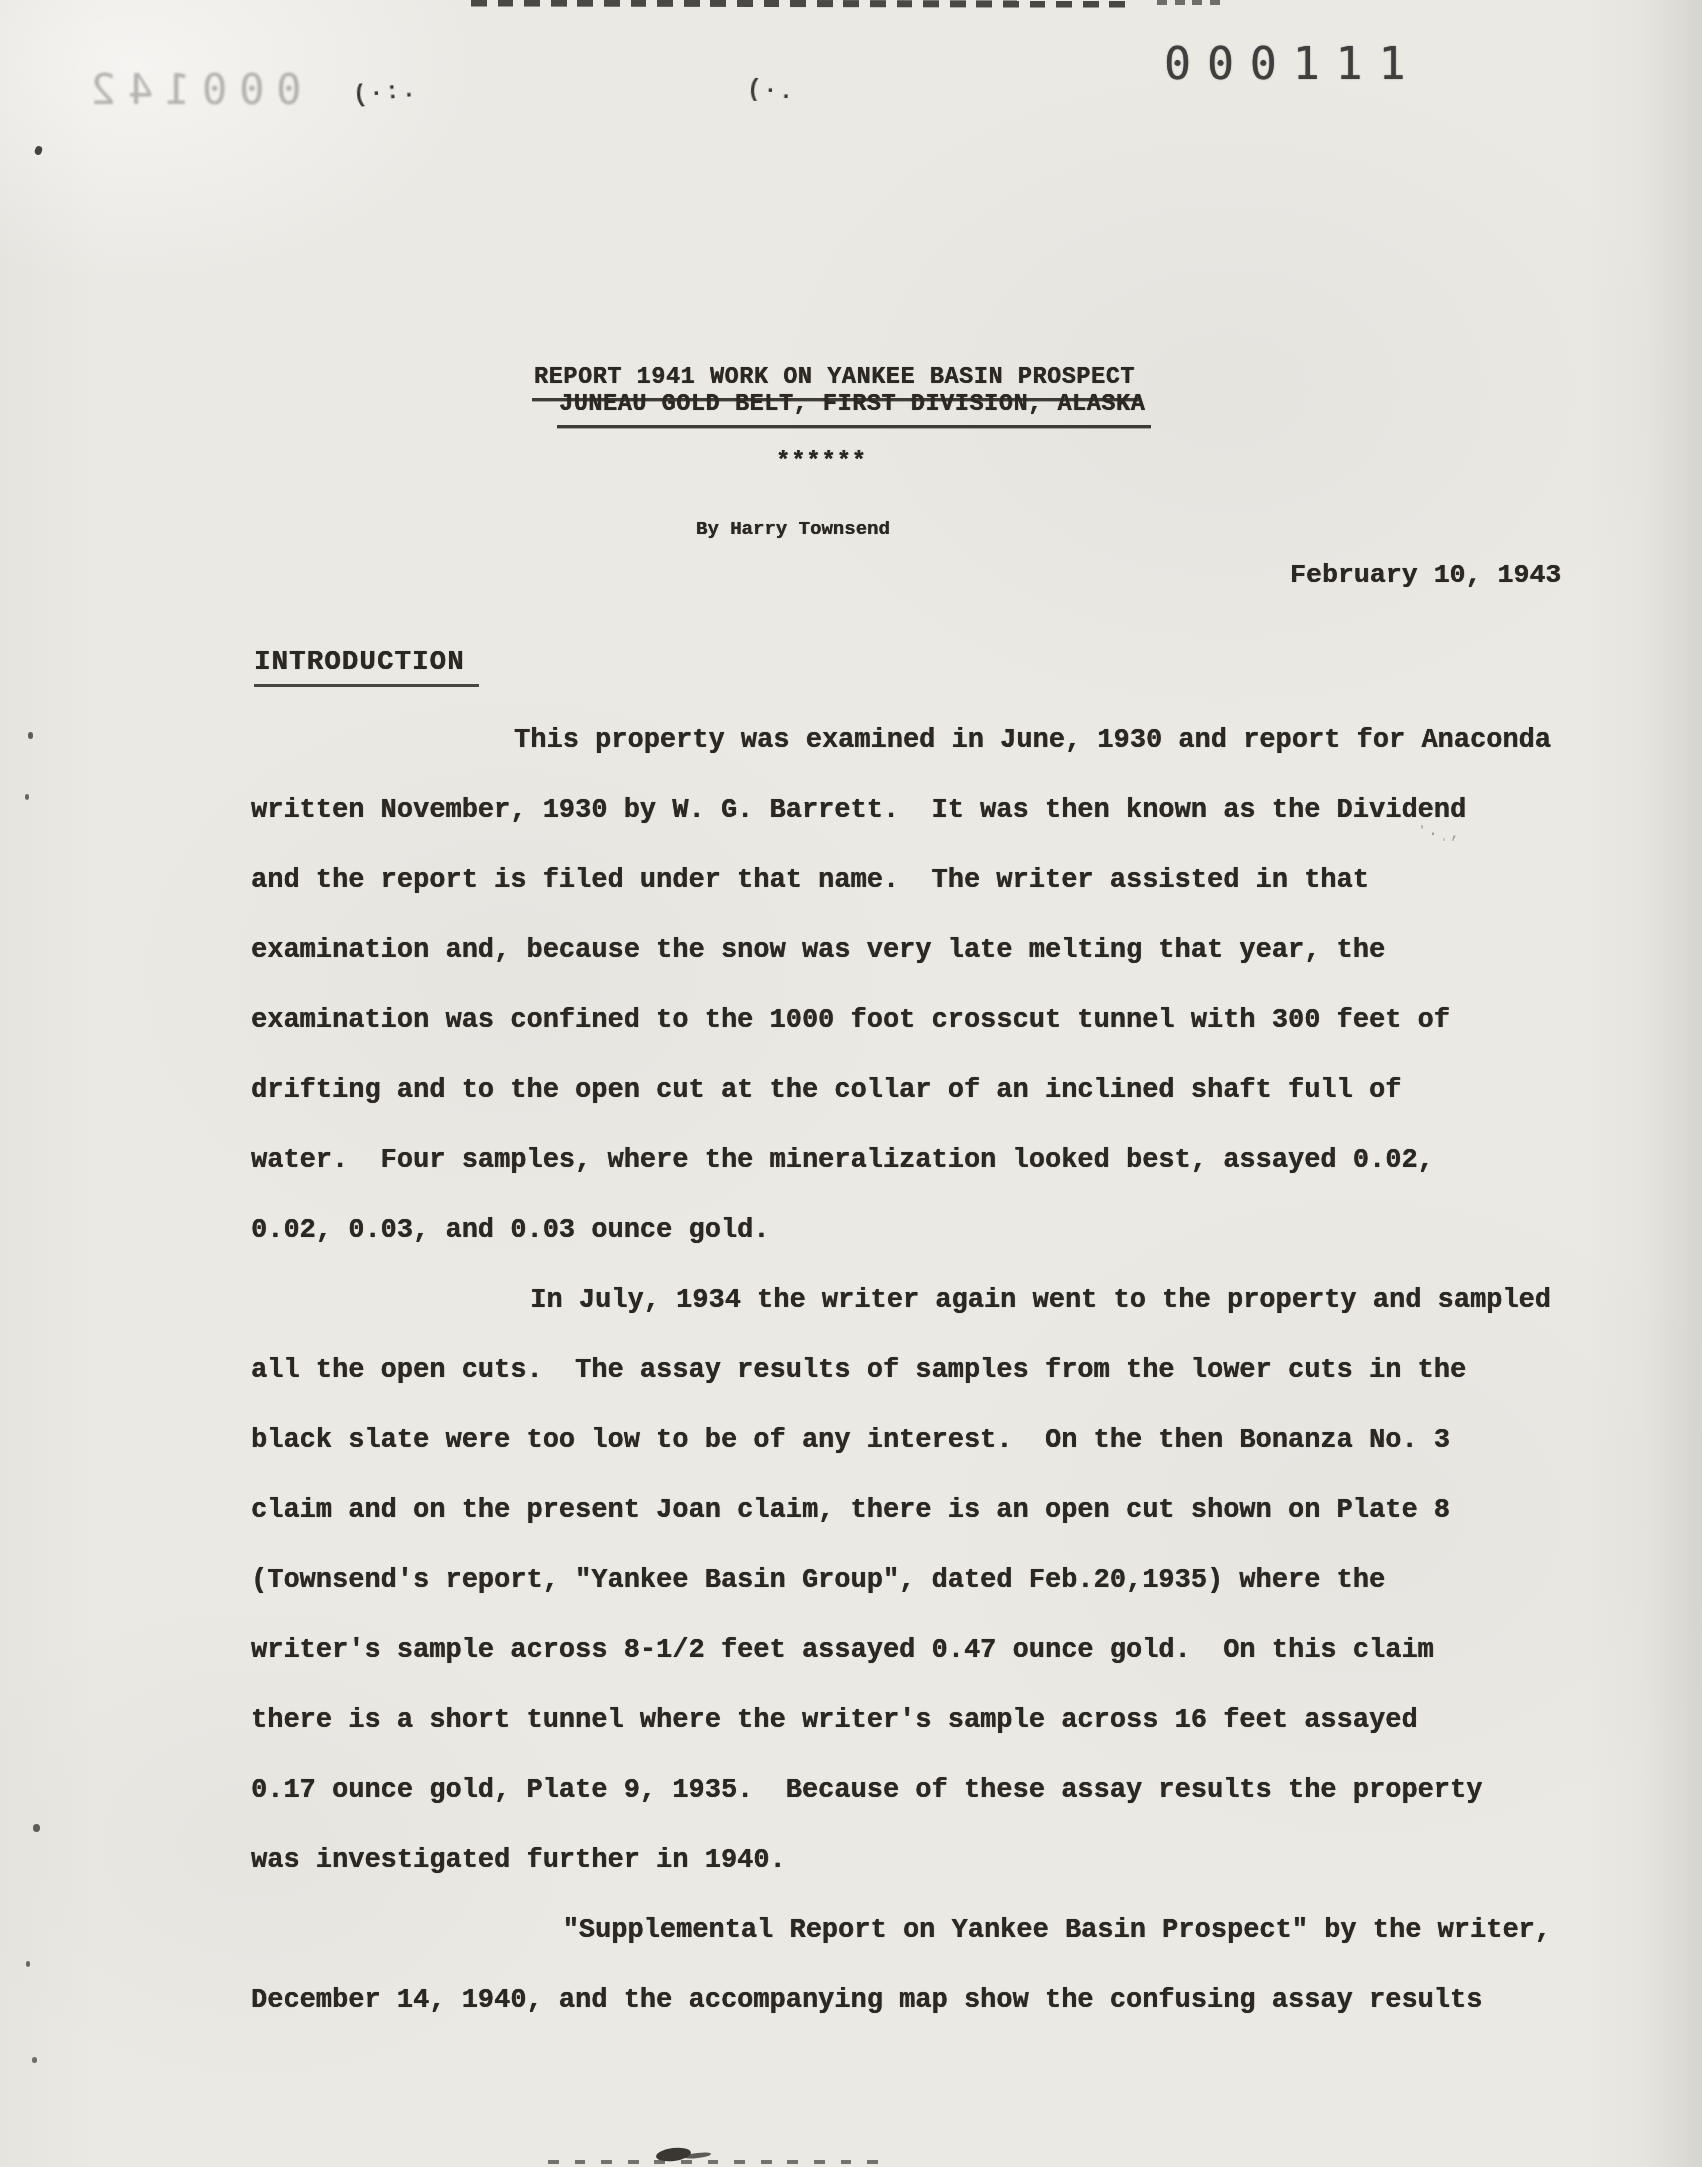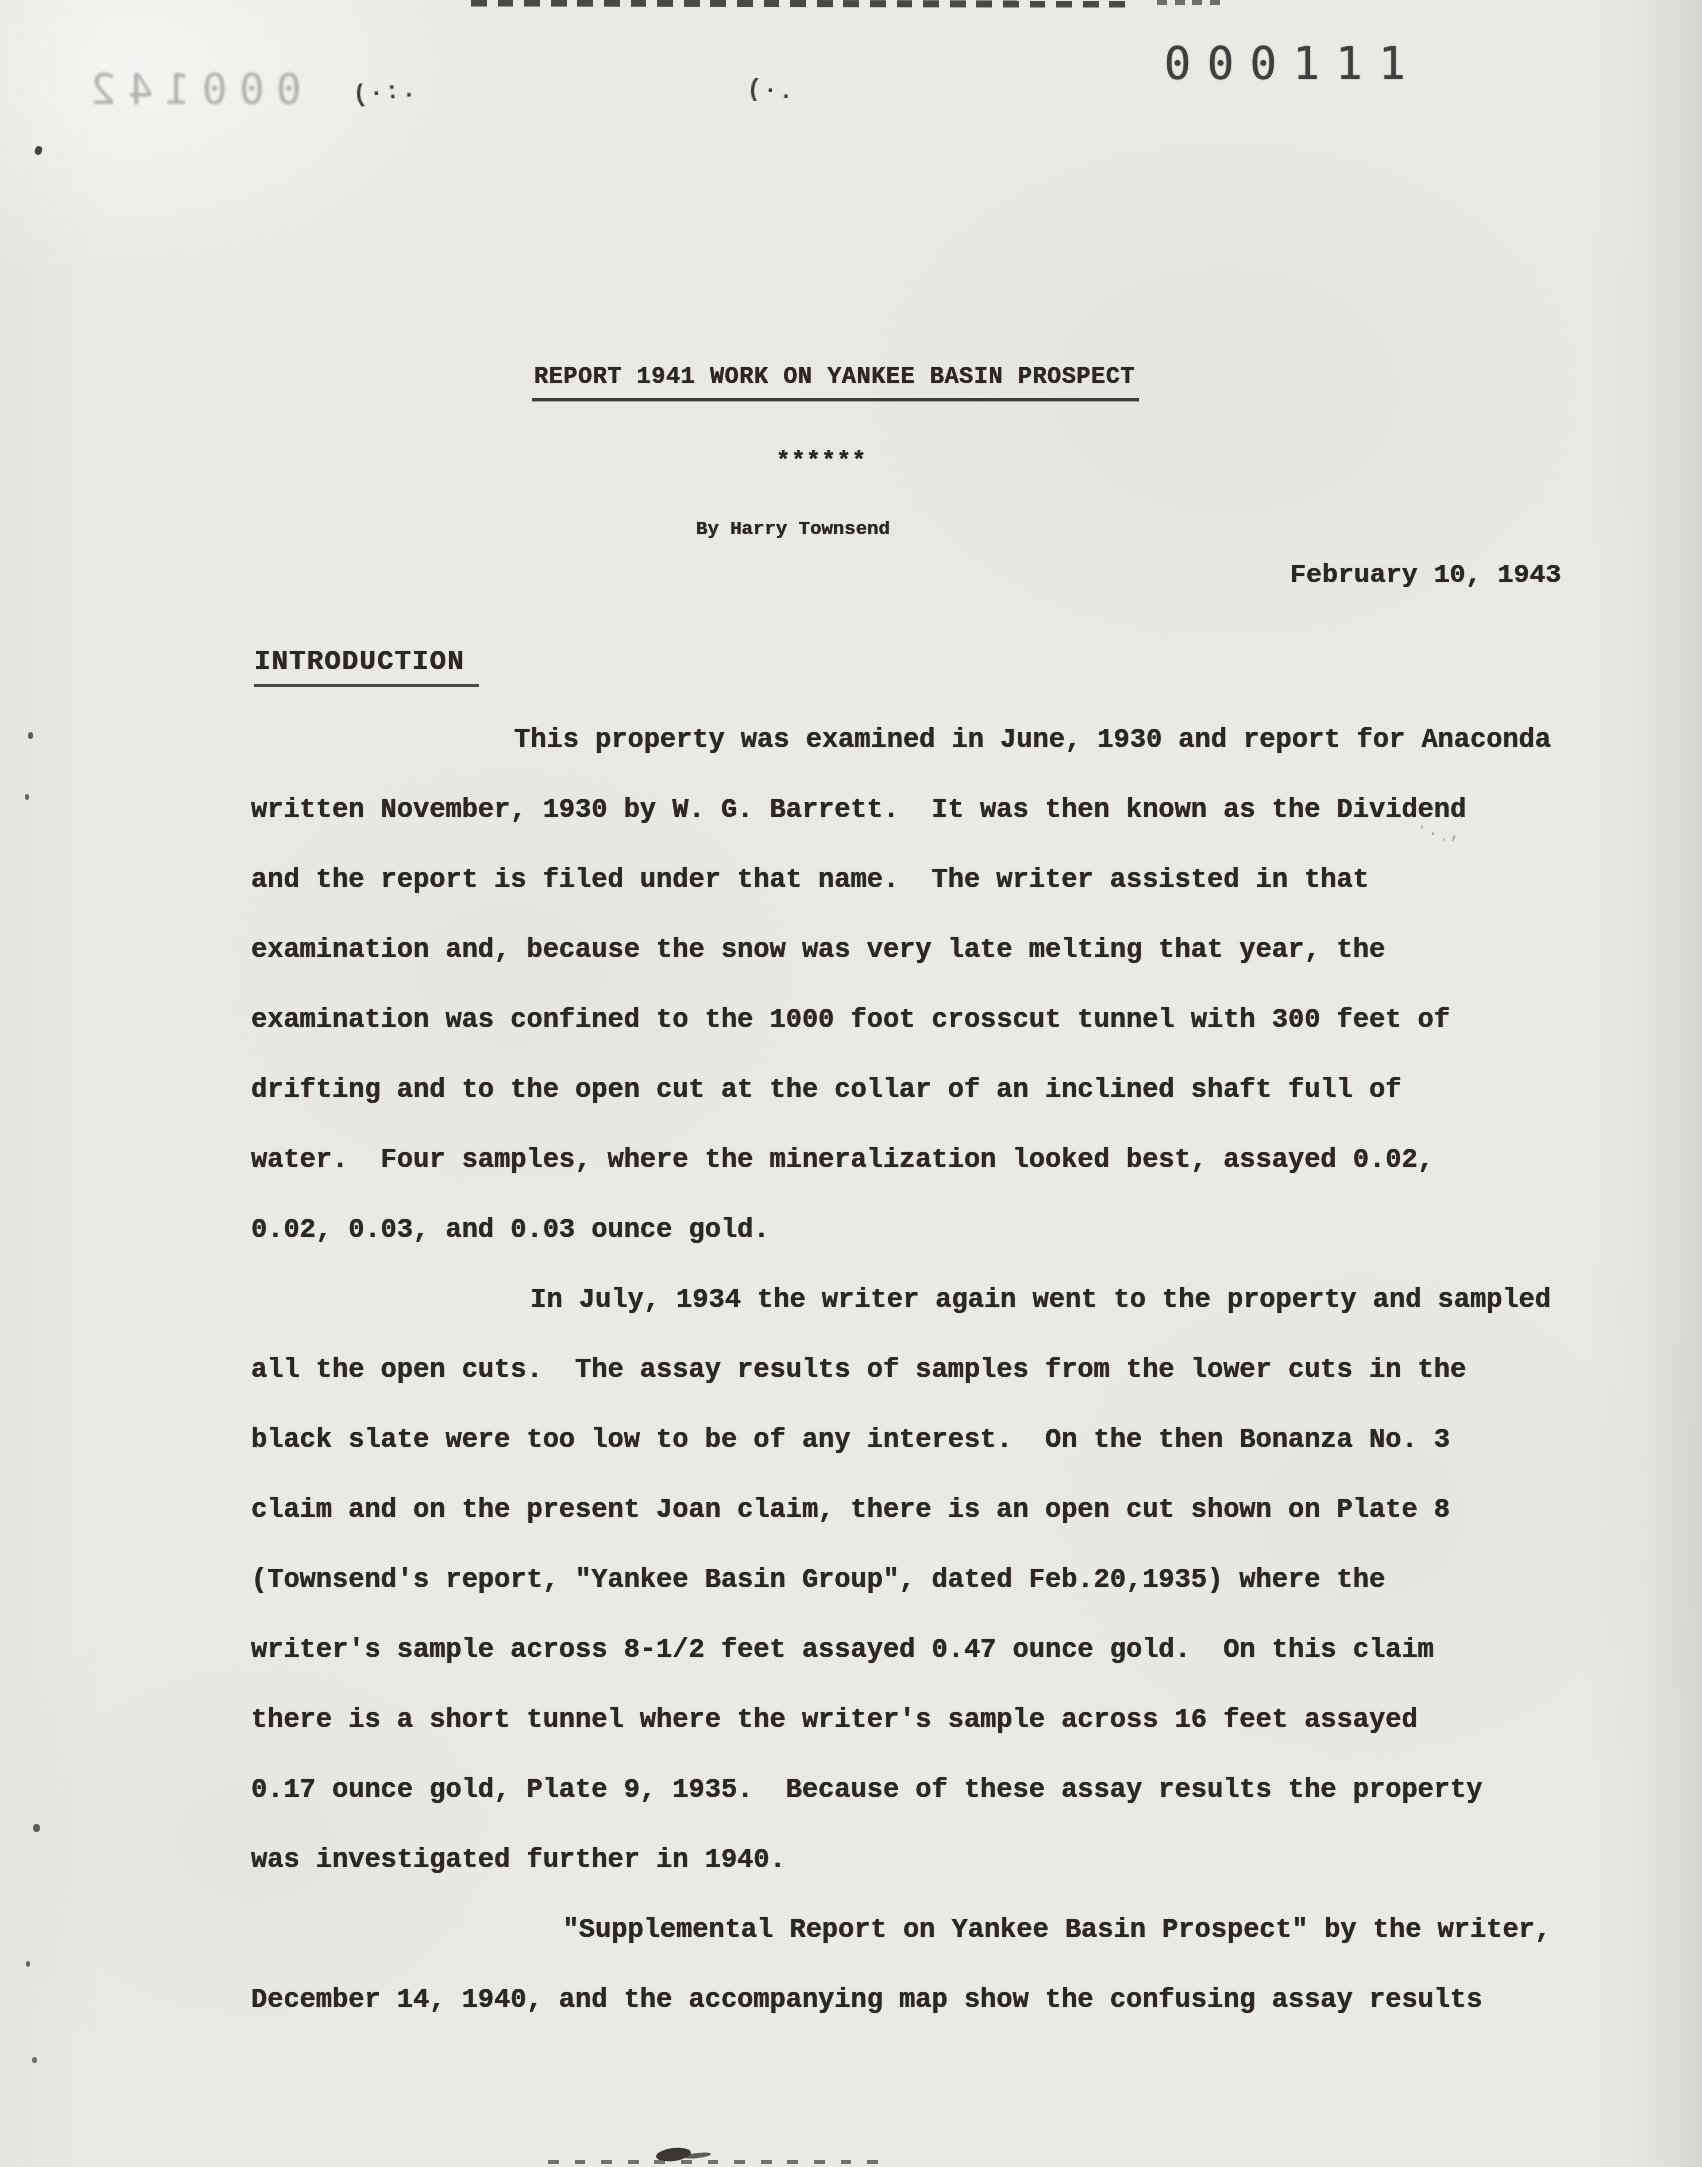--- a/index.html
+++ b/index.html
@@ -141,20 +141,21 @@
   <div class="speck sp5"></div>
   <div class="speck sp6"></div>
   <div class="smudge smudge1">(·:.</div>
   <div class="smudge smudge2">(·.</div>
   <div class="faint-scribble">ʼ·ˌ,</div>
 
   <div class="stamp">000111</div>
   <div class="stamp-mirror">000142</div>
 
   <div class="title-line1 ink">REPORT 1941 WORK ON YANKEE BASIN PROSPECT</div>
+  <div class="title-line2 ink">JUNEAU GOLD BELT, FIRST DIVISION, ALASKA</div>
   <div class="separator ink">******</div>
   <div class="byline ink">By Harry Townsend</div>
   <div class="report-date ink">February 10, 1943</div>
 
   <div class="section-heading ink">INTRODUCTION</div>
 
   <div class="body-text ink"><div class="tline indent">This property was examined in June, 1930 and report for Anaconda</div><div class="tline">written November, 1930 by W. G. Barrett.  It was then known as the Dividend</div><div class="tline">and the report is filed under that name.  The writer assisted in that</div><div class="tline">examination and, because the snow was very late melting that year, the</div><div class="tline">examination was confined to the 1000 foot crosscut tunnel with 300 feet of</div><div class="tline">drifting and to the open cut at the collar of an inclined shaft full of</div><div class="tline">water.  Four samples, where the mineralization looked best, assayed 0.02,</div><div class="tline">0.02, 0.03, and 0.03 ounce gold.</div><div class="tline indent">In July, 1934 the writer again went to the property and sampled</div><div class="tline">all the open cuts.  The assay results of samples from the lower cuts in the</div><div class="tline">black slate were too low to be of any interest.  On the then Bonanza No. 3</div><div class="tline">claim and on the present Joan claim, there is an open cut shown on Plate 8</div><div class="tline">(Townsend's report, "Yankee Basin Group", dated Feb.20,1935) where the</div><div class="tline">writer's sample across 8-1/2 feet assayed 0.47 ounce gold.  On this claim</div><div class="tline">there is a short tunnel where the writer's sample across 16 feet assayed</div><div class="tline">0.17 ounce gold, Plate 9, 1935.  Because of these assay results the property</div><div class="tline">was investigated further in 1940.</div><div class="tline indent">"Supplemental Report on Yankee Basin Prospect" by the writer,</div><div class="tline">December 14, 1940, and the accompanying map show the confusing assay results</div></div>
 
 </div>
 

